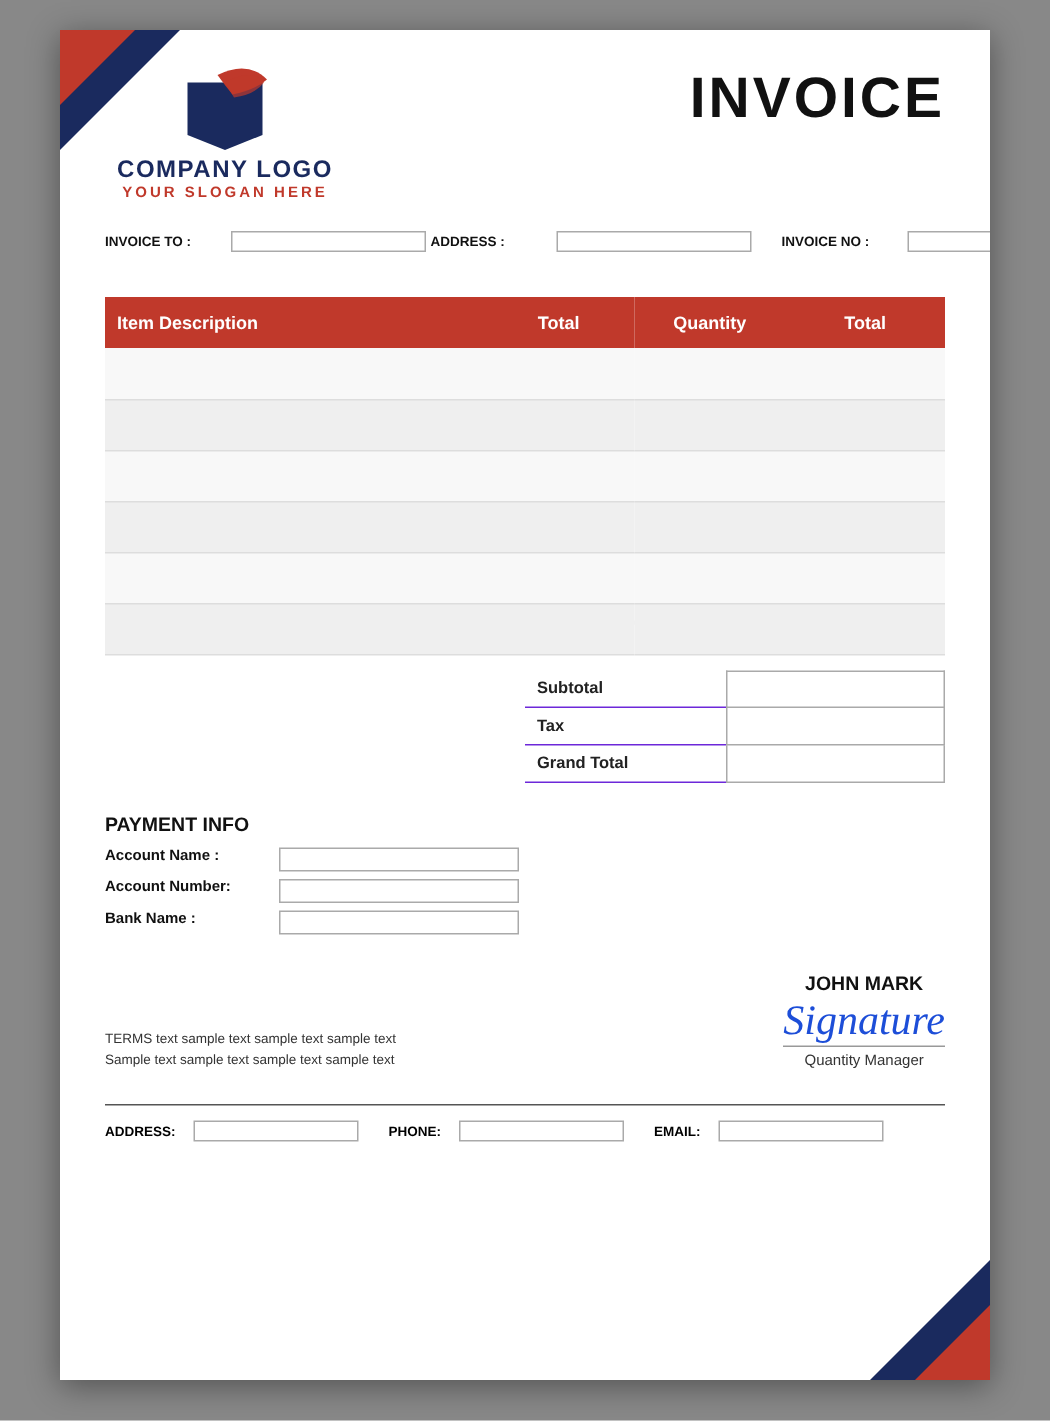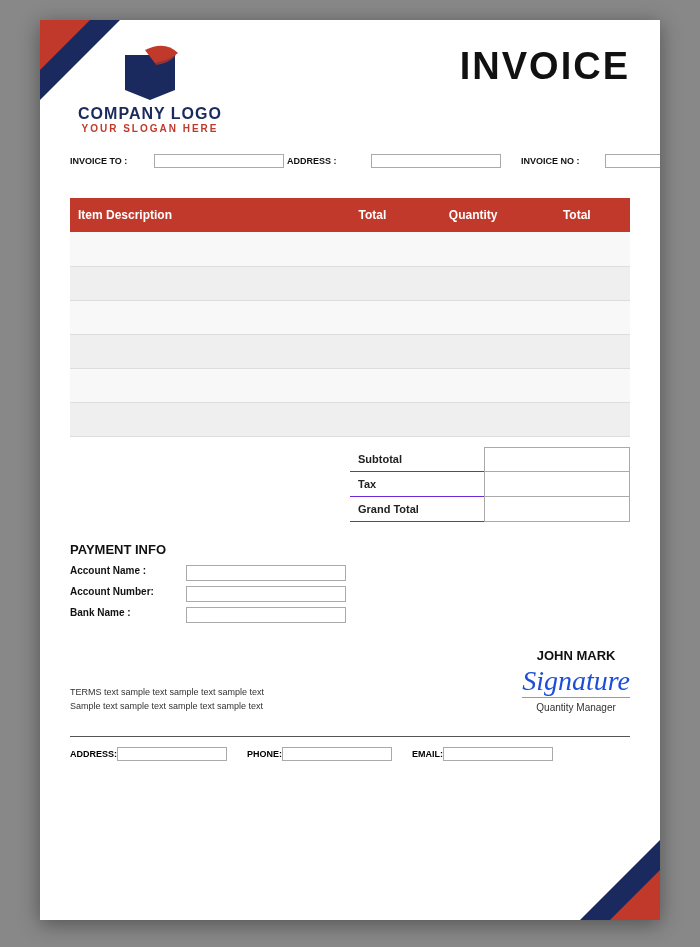--- a/index.html
+++ b/index.html
@@ -343,21 +343,21 @@
       gap: 20px;
       align-items: center;
       font-size: 9px;
       font-weight: bold;
       position: relative;
       z-index: 2;
     }
     .footer-field {
       display: flex;
       align-items: center;
-      gap: 0;
+      gap: 12px;
     }
     .footer-input {
       border: 1px solid #aaa;
       width: 110px;
       height: 14px;
       background: #fff;
     }
   </style>
 </head>
 <body>

